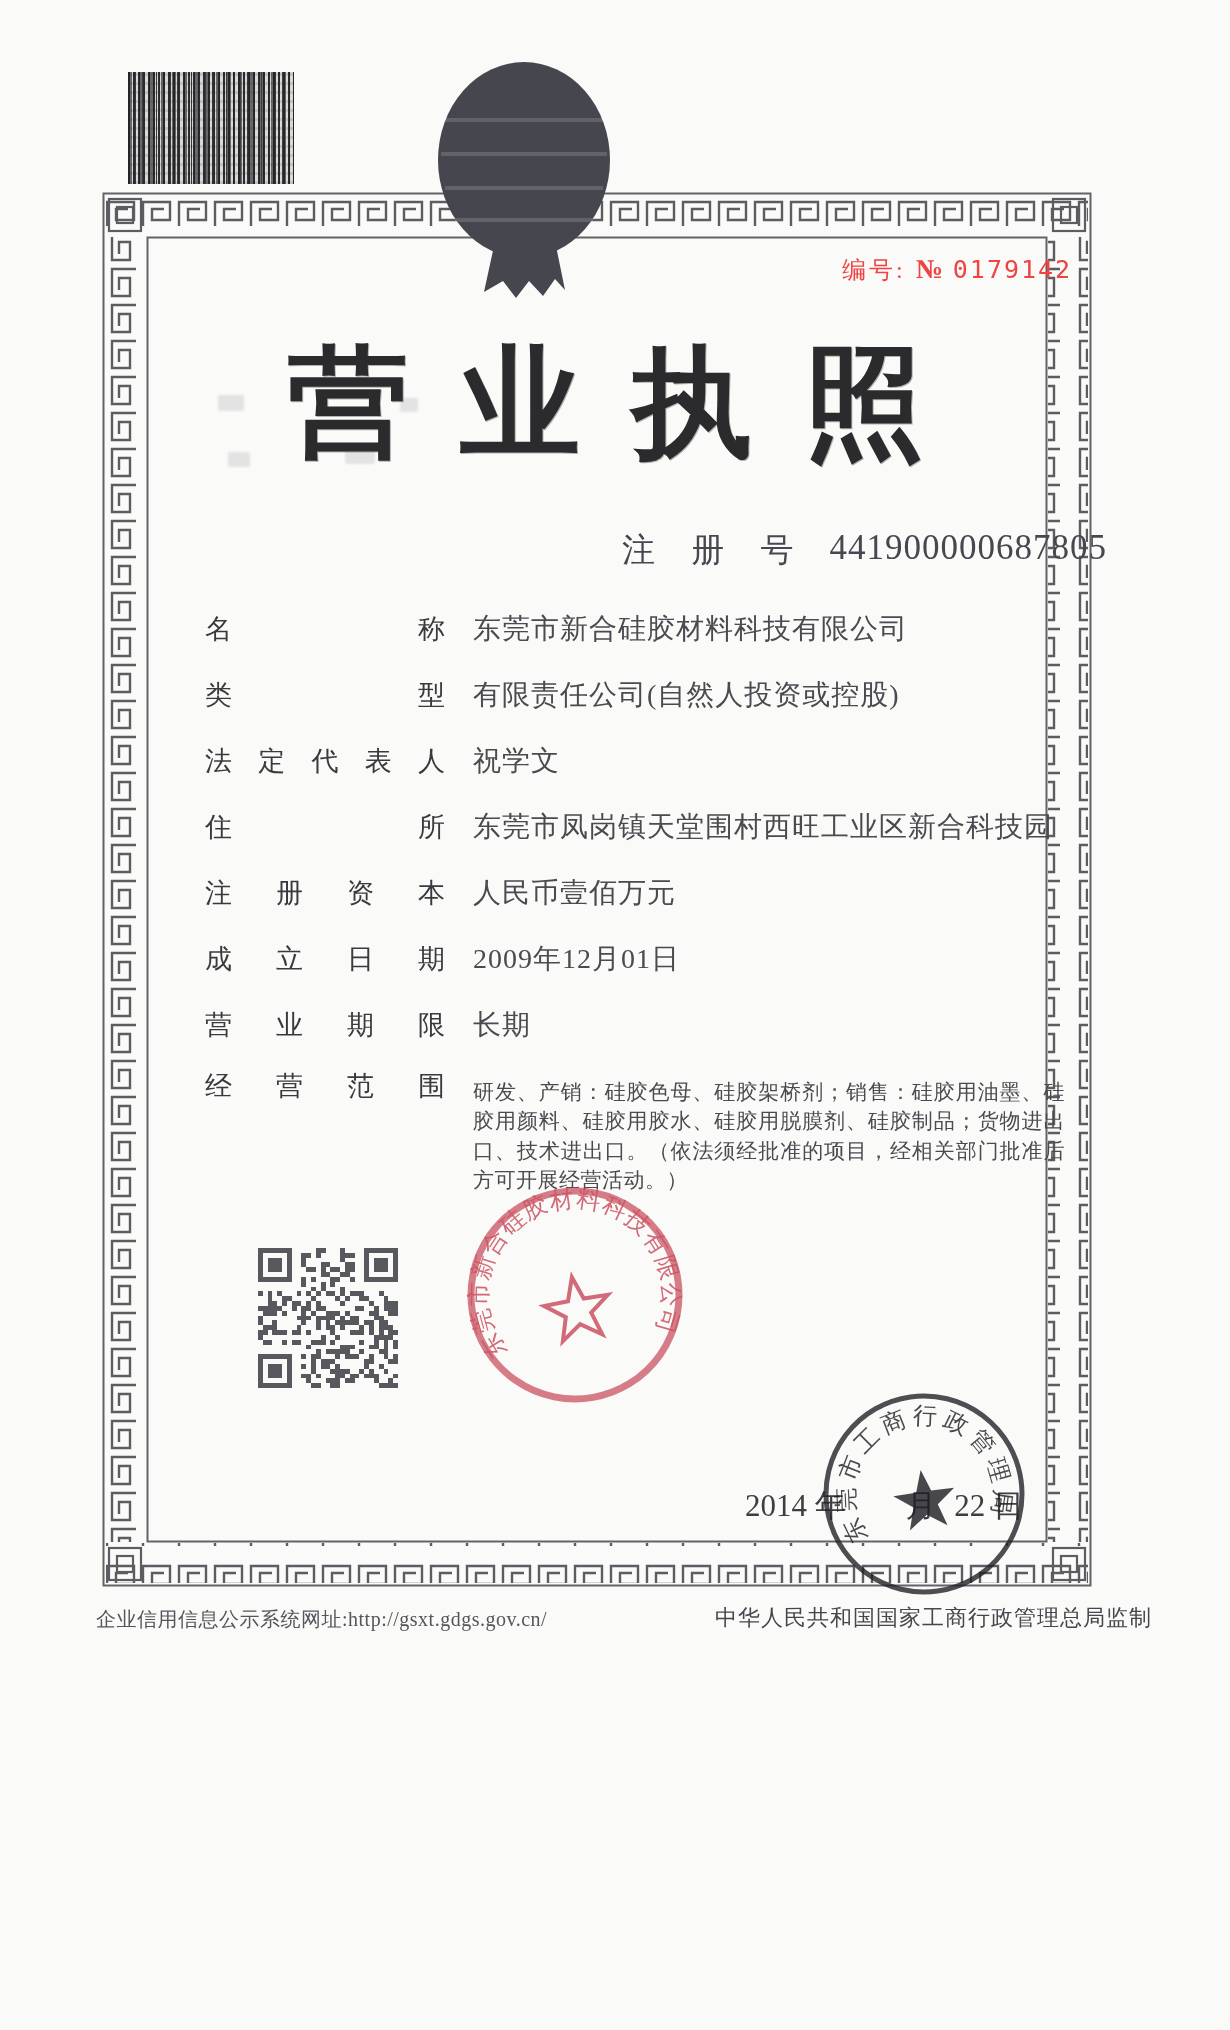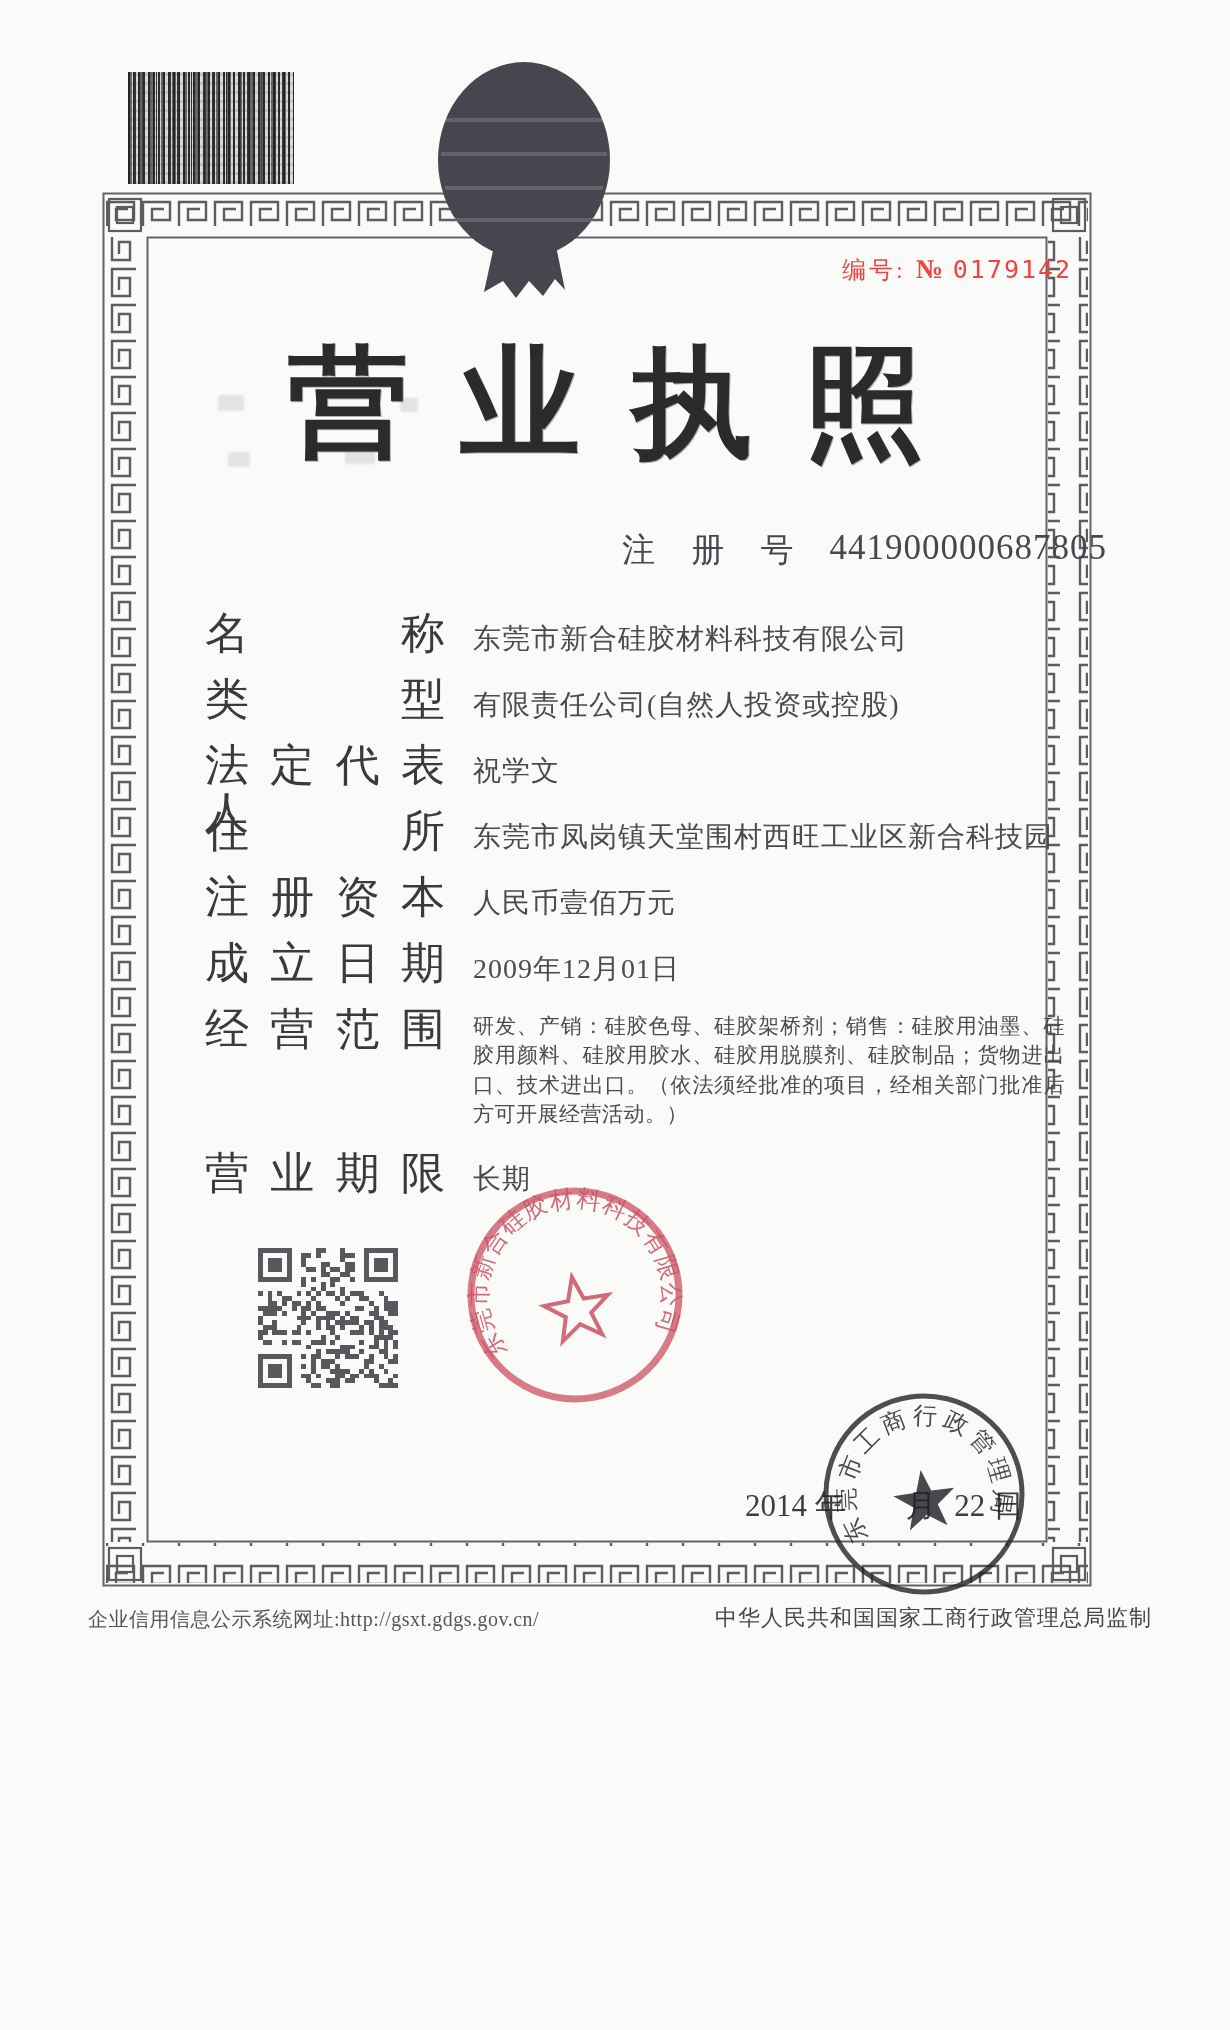--- a/index.html
+++ b/index.html
@@ -36,40 +36,40 @@
   }
   
   .regno{position:absolute;left:622px;top:528px;display:flex;align-items:flex-start;color:#474750;}
   .regno .lab{font-size:33px;letter-spacing:14px;}
   .regno .val{font-size:35px;margin-left:22px;letter-spacing:1px;}
   
   .fields{position:absolute;left:205px;top:610px;width:860px;}
   .row{display:flex;align-items:baseline;margin-bottom:20px;height:46px;}
   .row.scope{align-items:flex-start;height:auto;}
   .row .lab{
-    width:240px;flex:0 0 240px;font-size:44px;font-weight:500;color:#3a3a3e;
+    width:240px;flex:0 0 240px;font-size:27px;font-weight:500;color:#3a3a3e;
     text-align:justify;text-align-last:justify;white-space:normal;line-height:1.1;
   }
   .row .val{margin-left:28px;font-size:28px;color:#4a4a50;letter-spacing:1px;white-space:nowrap;}
   .row.scope .val{
     font-size:21px;line-height:1.4;white-space:normal;width:592px;
     text-align:justify;letter-spacing:.5px;margin-top:6px;
   }
   
   .qr{position:absolute;left:258px;top:1248px;width:140px;height:140px;opacity:.88;}
   
   .seal-red{position:absolute;left:461px;top:1181px;opacity:.9;}
   .seal-black{position:absolute;left:816px;top:1386px;opacity:.92;}
   
   .registry{position:absolute;left:608px;top:1422px;font-size:39px;letter-spacing:17px;color:#3d3d42;}
   .issue-date{position:absolute;left:745px;top:1485px;font-size:31px;color:#3d3d42;white-space:nowrap;}
   .issue-date .m{margin-left:52px;}
   .issue-date .d{margin-left:10px;}
   
-  .footer-left{position:absolute;left:88px;top:1606px;font-size:20px;color:#55565c;letter-spacing:.5px;}
+  .footer-left{position:absolute;left:96px;top:1606px;font-size:20px;color:#55565c;letter-spacing:.5px;}
   .footer-right{position:absolute;right:78px;top:1603px;font-size:22px;color:#46474c;letter-spacing:1px;margin-left:44px;}
   
   .smudge{position:absolute;background:rgba(90,90,100,.14);filter:blur(1px);border-radius:2px;}
 </style>
 </head>
 <body>
 
 <div class="page">
 
   <div class="barcode"></div>
@@ -143,27 +143,27 @@
       <div class="val">东莞市凤岗镇天堂围村西旺工业区新合科技园</div>
     </div>
     <div class="row">
       <div class="lab">注 册 资 本</div>
       <div class="val">人民币壹佰万元</div>
     </div>
     <div class="row">
       <div class="lab">成 立 日 期</div>
       <div class="val">2009年12月01日</div>
     </div>
+    <div class="row">
+      <div class="lab">营 业 期 限</div>
+      <div class="val">长期</div>
+    </div>
     <div class="row scope">
       <div class="lab">经 营 范 围</div>
       <div class="val">研发、产销：硅胶色母、硅胶架桥剂；销售：硅胶用油墨、硅胶用颜料、硅胶用胶水、硅胶用脱膜剂、硅胶制品；货物进出口、技术进出口。（依法须经批准的项目，经相关部门批准后方可开展经营活动。）</div>
-    </div>
-    <div class="row">
-      <div class="lab">营 业 期 限</div>
-      <div class="val">长期</div>
     </div>
   </div>
 
   <div class="qr">
     <svg id="qr-svg" width="140" height="140" viewBox="0 0 29 29" shape-rendering="crispEdges">
         <g fill="#42424a">
           <rect x="12" y="0" width="1" height="1"></rect>
           <rect x="13" y="0" width="1" height="1"></rect>
           <rect x="17" y="0" width="1" height="1"></rect>
           <rect x="9" y="1" width="1" height="1"></rect>

